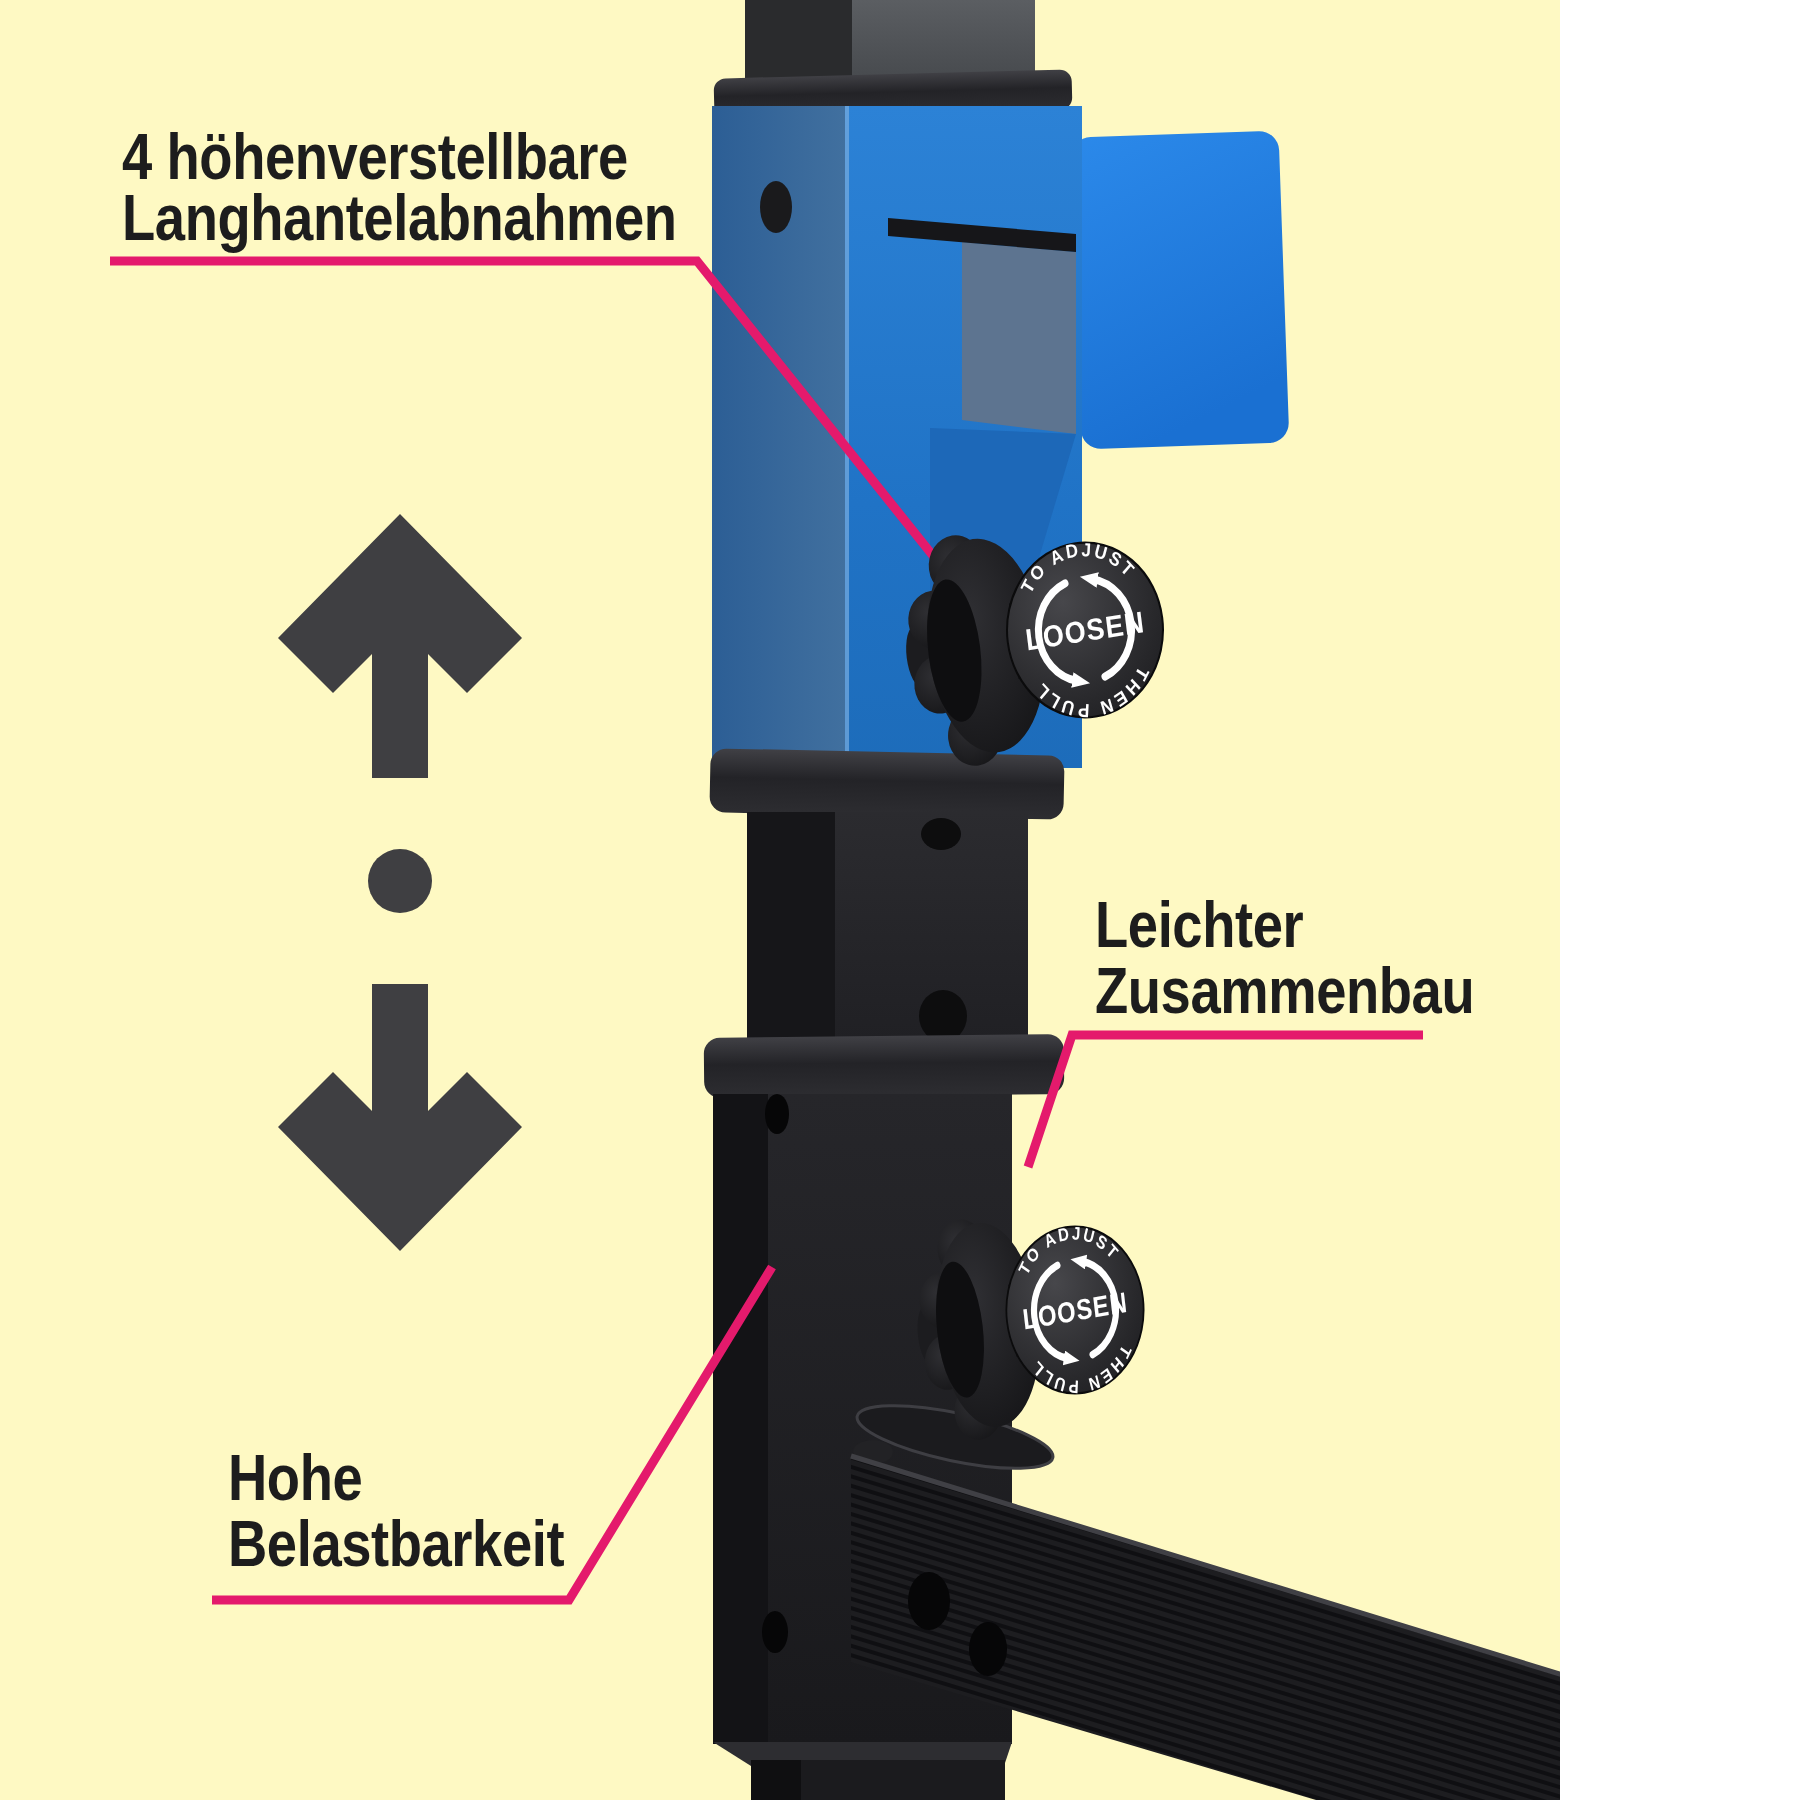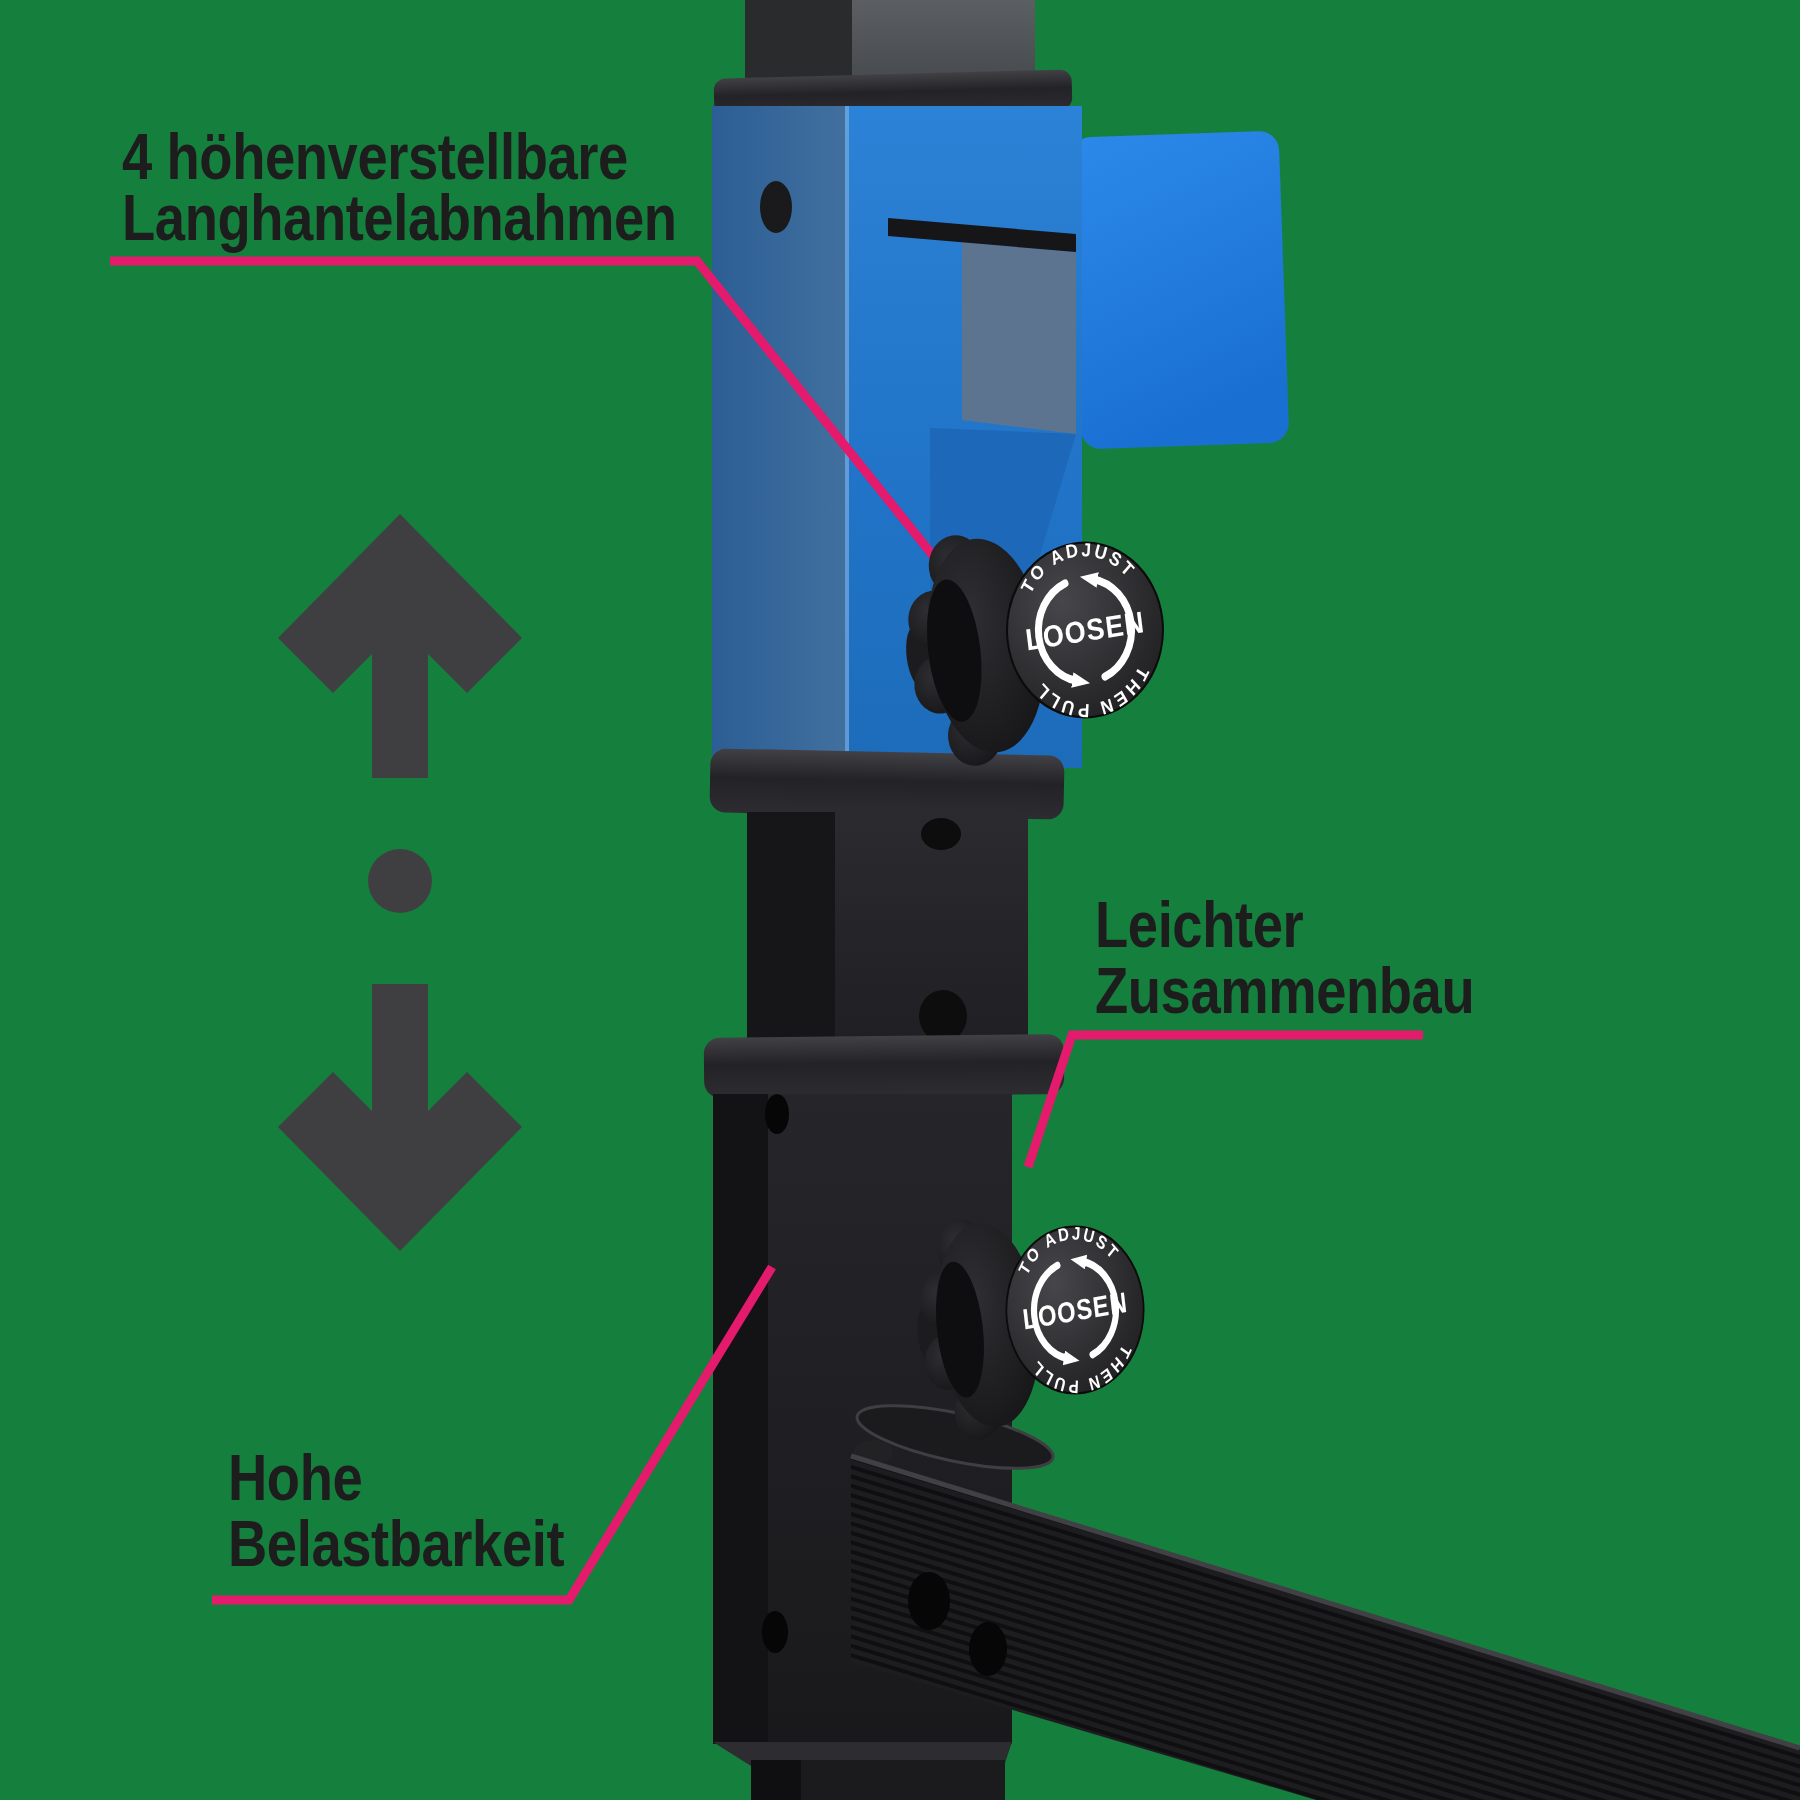--- a/index.html
+++ b/index.html
@@ -1,17 +1,17 @@
 <!DOCTYPE html>
 <html><head>
 <meta charset="utf-8">
 <style>
   html,body{margin:0;padding:0;background:#ffffff;}
   .stage{
-    position:relative;width:1800px;height:1800px;background:#15803d;
+    position:relative;width:1560px;height:1800px;background:#fef9c3;
     overflow:hidden;font-family:"Liberation Sans",sans-serif;
   }
   .stage > svg{position:absolute;left:0;top:0;}
   .callout{
     position:absolute;color:#1d1d1d;font-weight:600;font-size:64px;line-height:66px;
     transform:scaleX(.85);transform-origin:left top;white-space:nowrap;letter-spacing:-.5px;
   }
   .callout-1{left:122px;top:127px;line-height:61px;}
   .callout-2{left:1095px;top:892px;}
   .callout-3{left:228px;top:1445px;}

